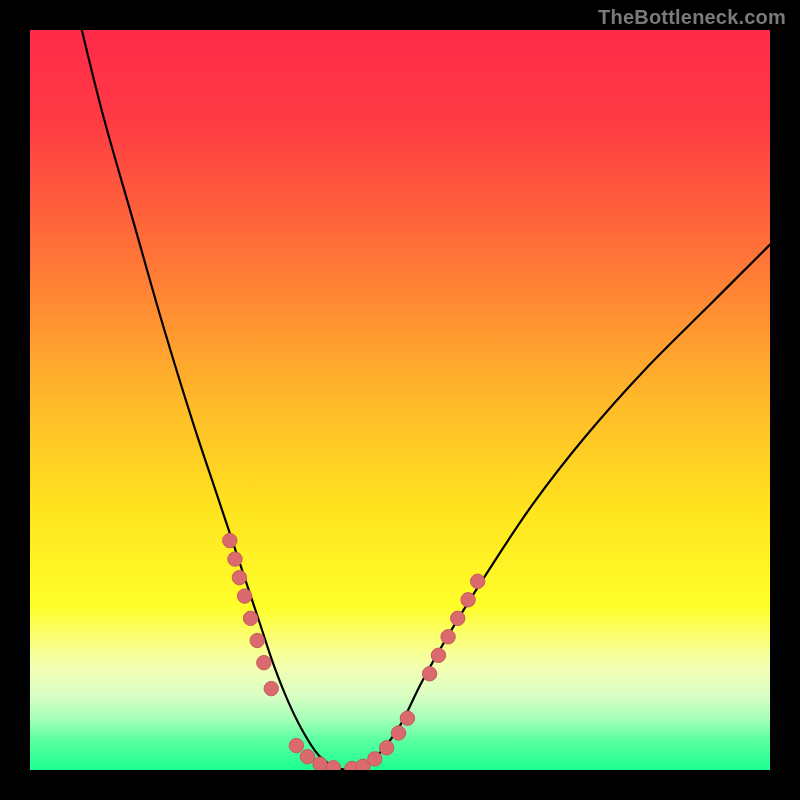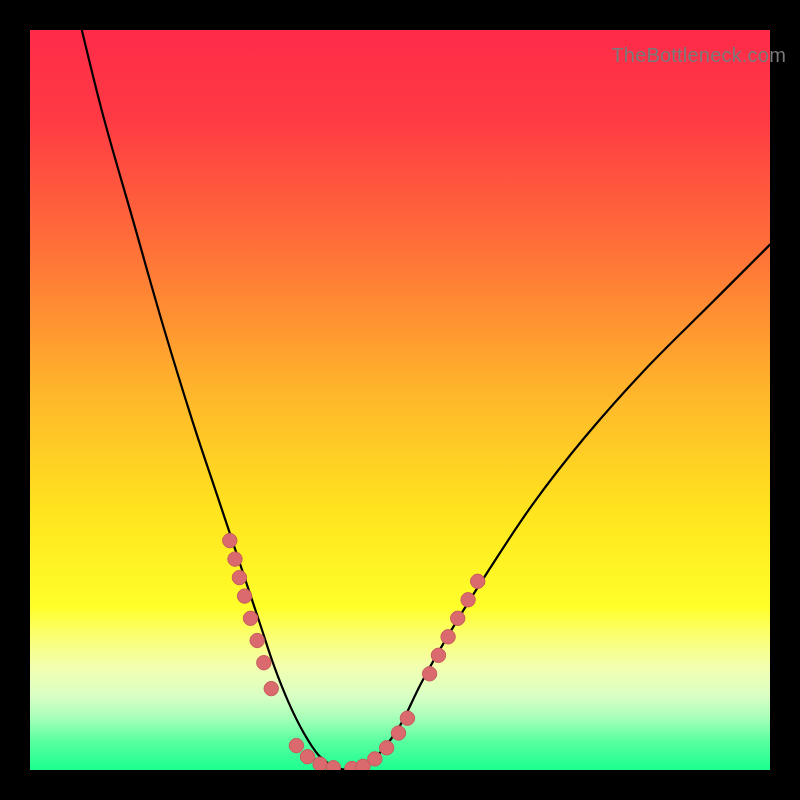--- a/index.html
+++ b/index.html
@@ -40,23 +40,22 @@
     left: 0;
     width: 100%;
     height: 100%;
   }
   .watermark {
     position: absolute;
     top: 6px;
     right: 14px;
     color: #7a7a7a;
     font-size: 20px;
-    font-weight: 400;
+    font-weight: 700;
     letter-spacing: 0.2px;
-    margin-top: 38px;
   }
 </style>
 </head>
 <body>
 
 <div class="frame">
   <div class="plot-area">
     <svg class="gradient" viewBox="0 0 740 740" preserveAspectRatio="none">
       <defs>
         <linearGradient id="bg-grad" x1="0" y1="0" x2="0" y2="1">

